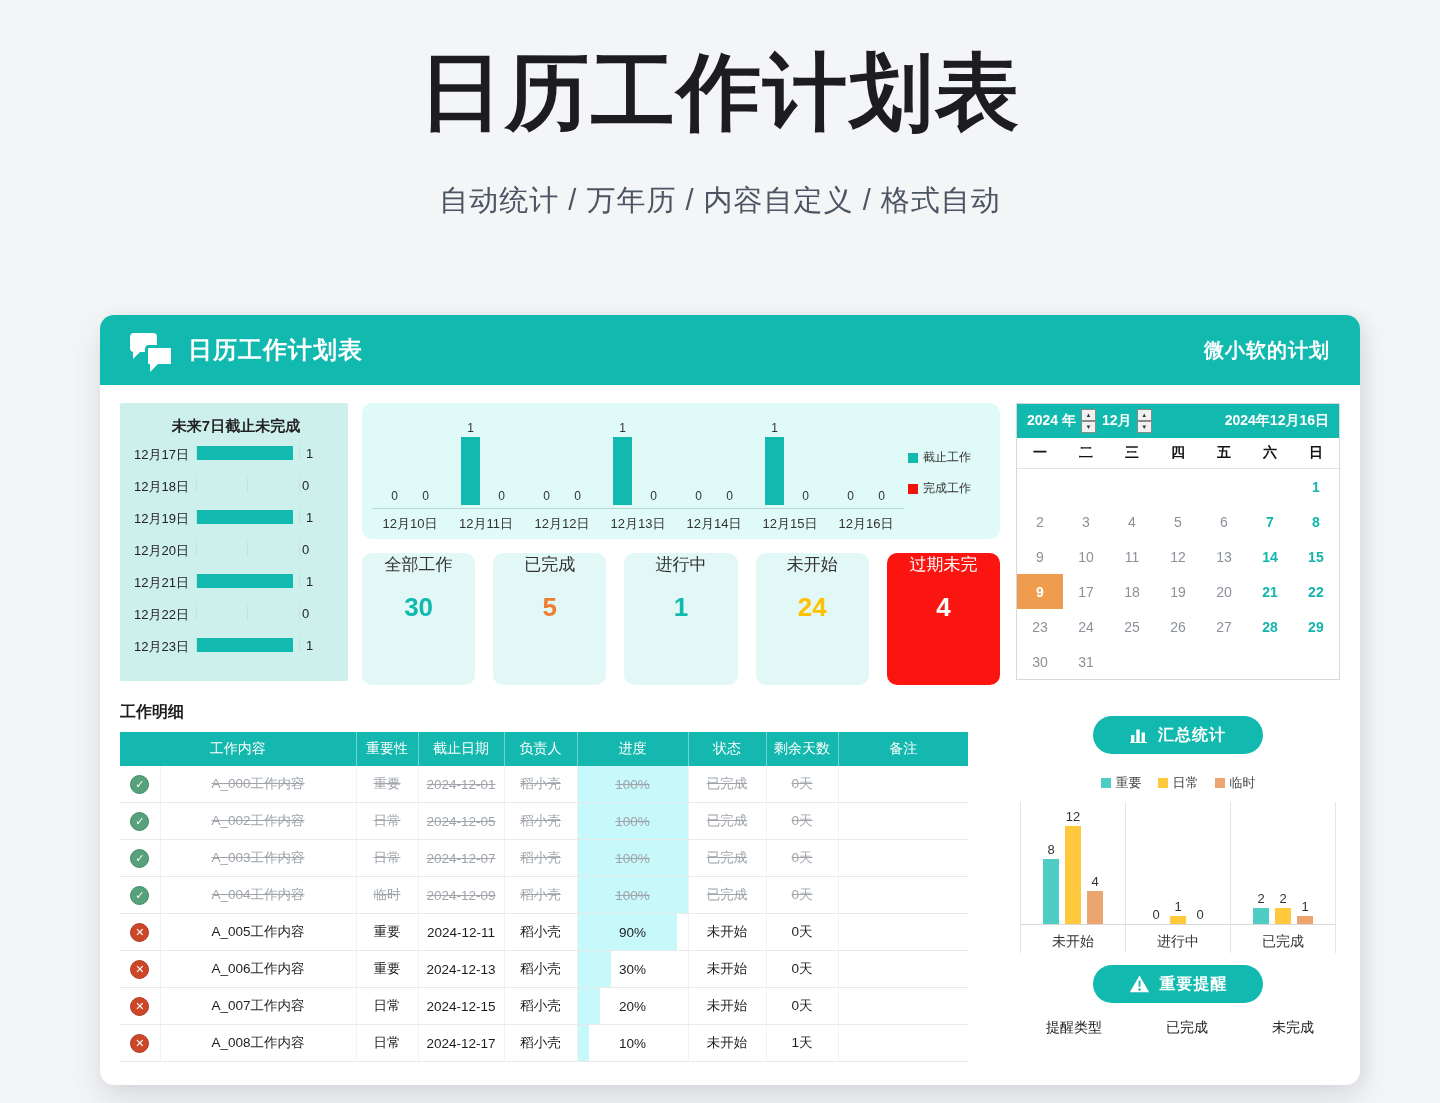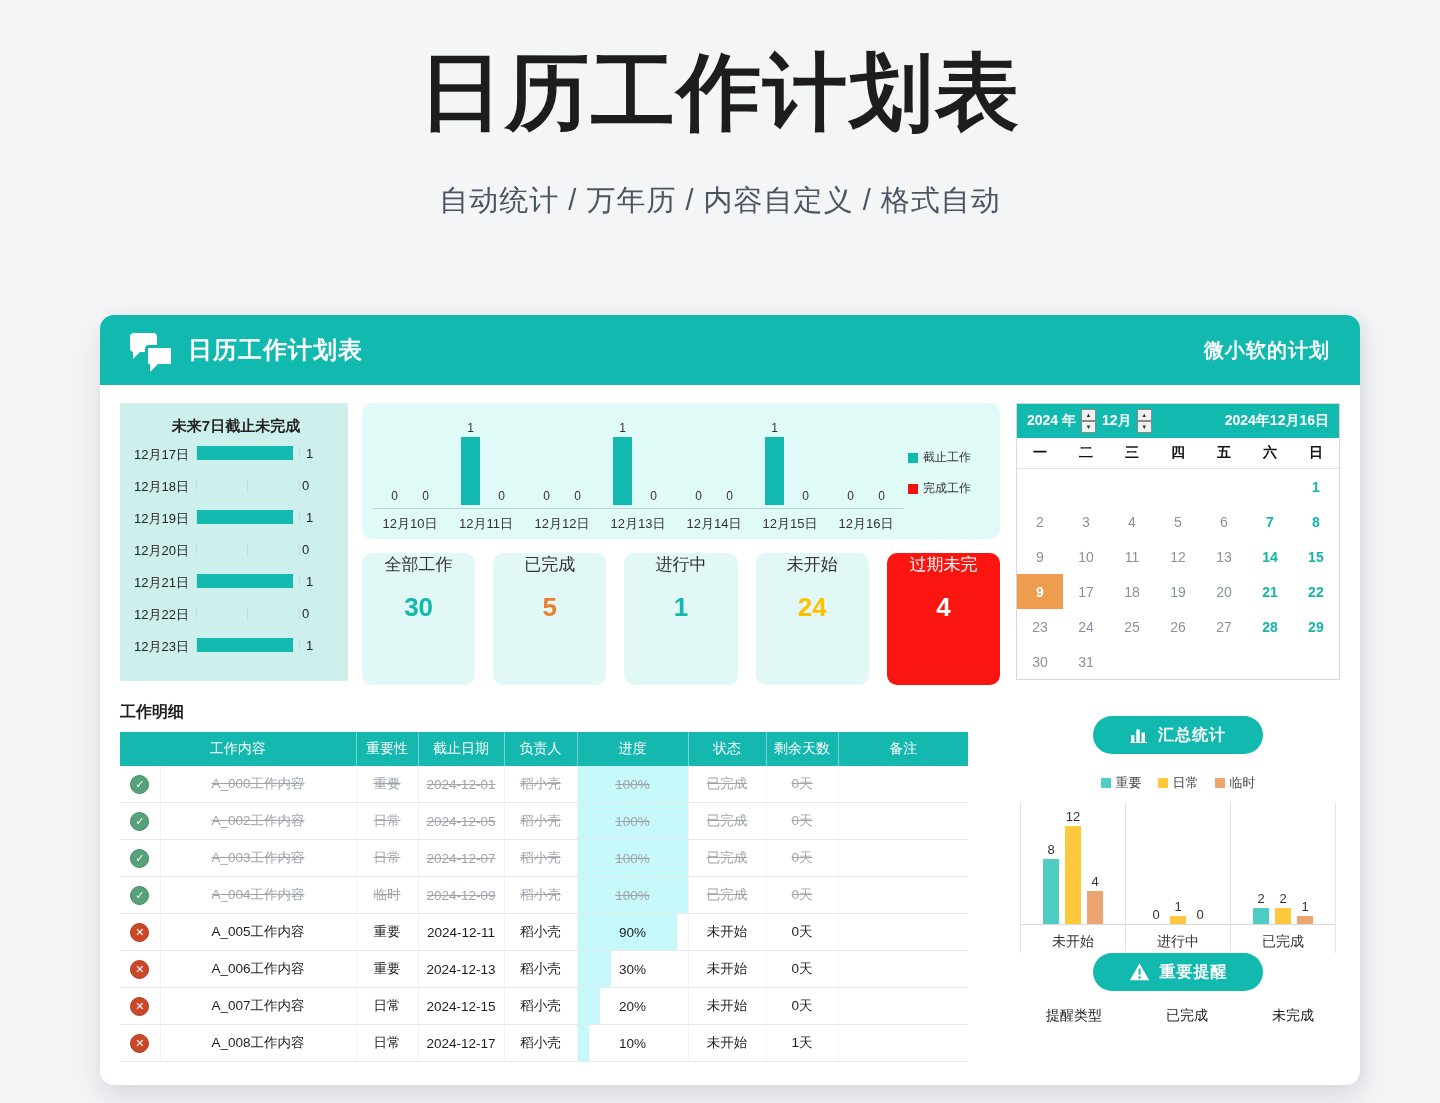--- a/index.html
+++ b/index.html
@@ -98,21 +98,21 @@
   .cal-cell{width:14.285%;height:35px;display:flex;align-items:center;justify-content:center;font-size:14px;color:#8b9199;box-sizing:border-box}
   .cal-weekend{color:#13b5ac;font-weight:bold}
   .cal-today{background:#ee9c4e;color:#fff;font-weight:bold}
   
   .pill{
     margin:0 auto;display:flex;align-items:center;justify-content:center;gap:10px;
     width:170px;height:38px;border-radius:19px;background:#12b9af;border:none;
     color:#fff;font-size:16px;font-weight:bold;font-family:inherit;cursor:pointer;letter-spacing:1px
   }
   .btn-wrap1{margin-top:36px}
-  .btn-wrap2{margin-top:0}
+  .btn-wrap2{margin-top:12px}
   
   .cat-legend{display:flex;justify-content:center;gap:16px;margin-top:20px}
   .cat-leg-item{display:flex;align-items:center;font-size:13px;color:#444}
   .st-chart{display:flex;margin-top:10px;padding:0 4px}
   .st-group{flex:1;display:flex;flex-direction:column;border-right:1px solid #e3e4e6}
   .st-group:first-child{border-left:1px solid #e3e4e6}
   .st-bars{height:122px;display:flex;align-items:flex-end;justify-content:center;gap:6px;border-bottom:1px solid #d8d9db}
   .st-col{display:flex;flex-direction:column;align-items:center;justify-content:flex-end}
   .st-num{font-size:13px;color:#333;margin-bottom:2px}
   .st-bar{width:16px}

